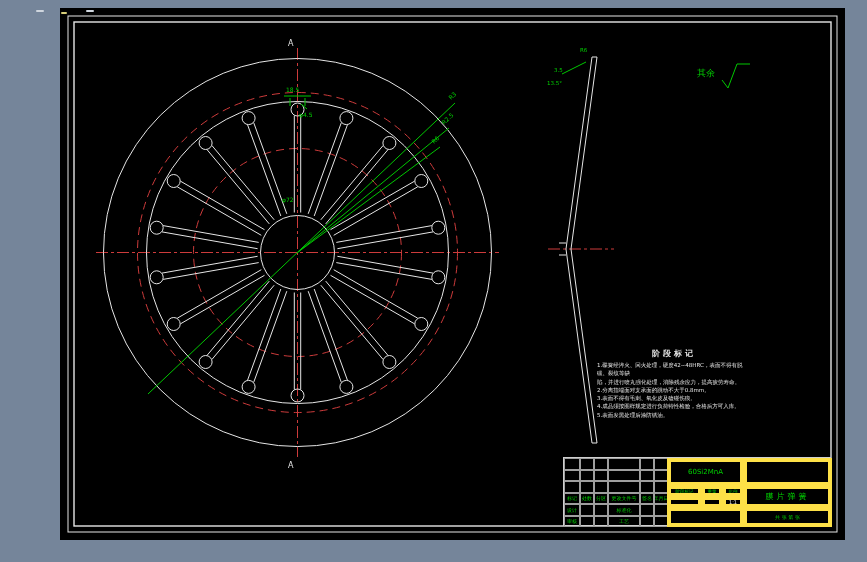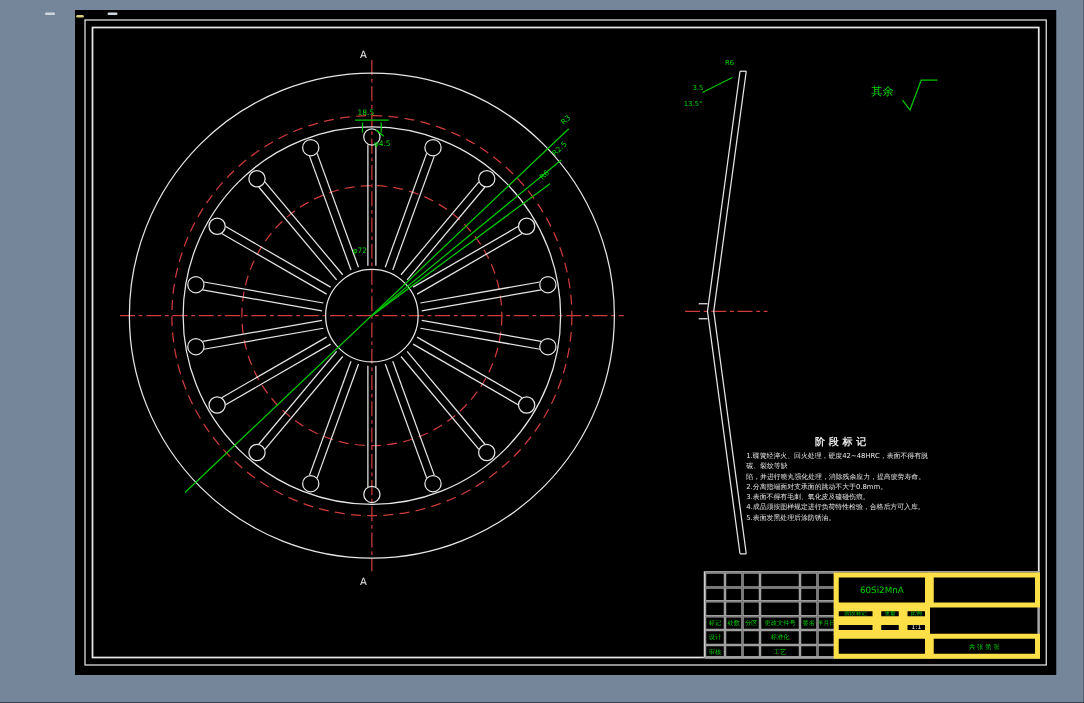--- a/index.html
+++ b/index.html
@@ -206,14 +206,15 @@
   <div class="tb-abs tb-green" style="left:137px;top:27px;width:22px;height:12px;font-size:4.5px">重量</div>
   <div class="tb-abs tb-green" style="left:158px;top:27px;width:22px;height:12px;font-size:4.5px">比例</div>
 
   <div class="tb-abs" style="left:103px;top:38px;width:35px;height:12px"></div>
   <div class="tb-abs" style="left:137px;top:38px;width:22px;height:12px"></div>
   <div class="tb-abs tb-white" style="left:158px;top:38px;width:22px;height:12px;font-size:5px">1:1</div>
 
   <div class="tb-abs" style="left:103px;top:49px;width:77px;height:20px"></div>
 
   <div class="tb-abs" style="left:179px;top:0;width:89px;height:28px"></div>
+  <div class="tb-abs tb-green" style="left:179px;top:27px;width:89px;height:23px;font-size:8px;letter-spacing:3px">膜片弹簧</div>
   <div class="tb-abs tb-green" style="left:179px;top:49px;width:89px;height:20px;font-size:5px">共 张  第 张</div>
 </div>
 
 </body></html>

